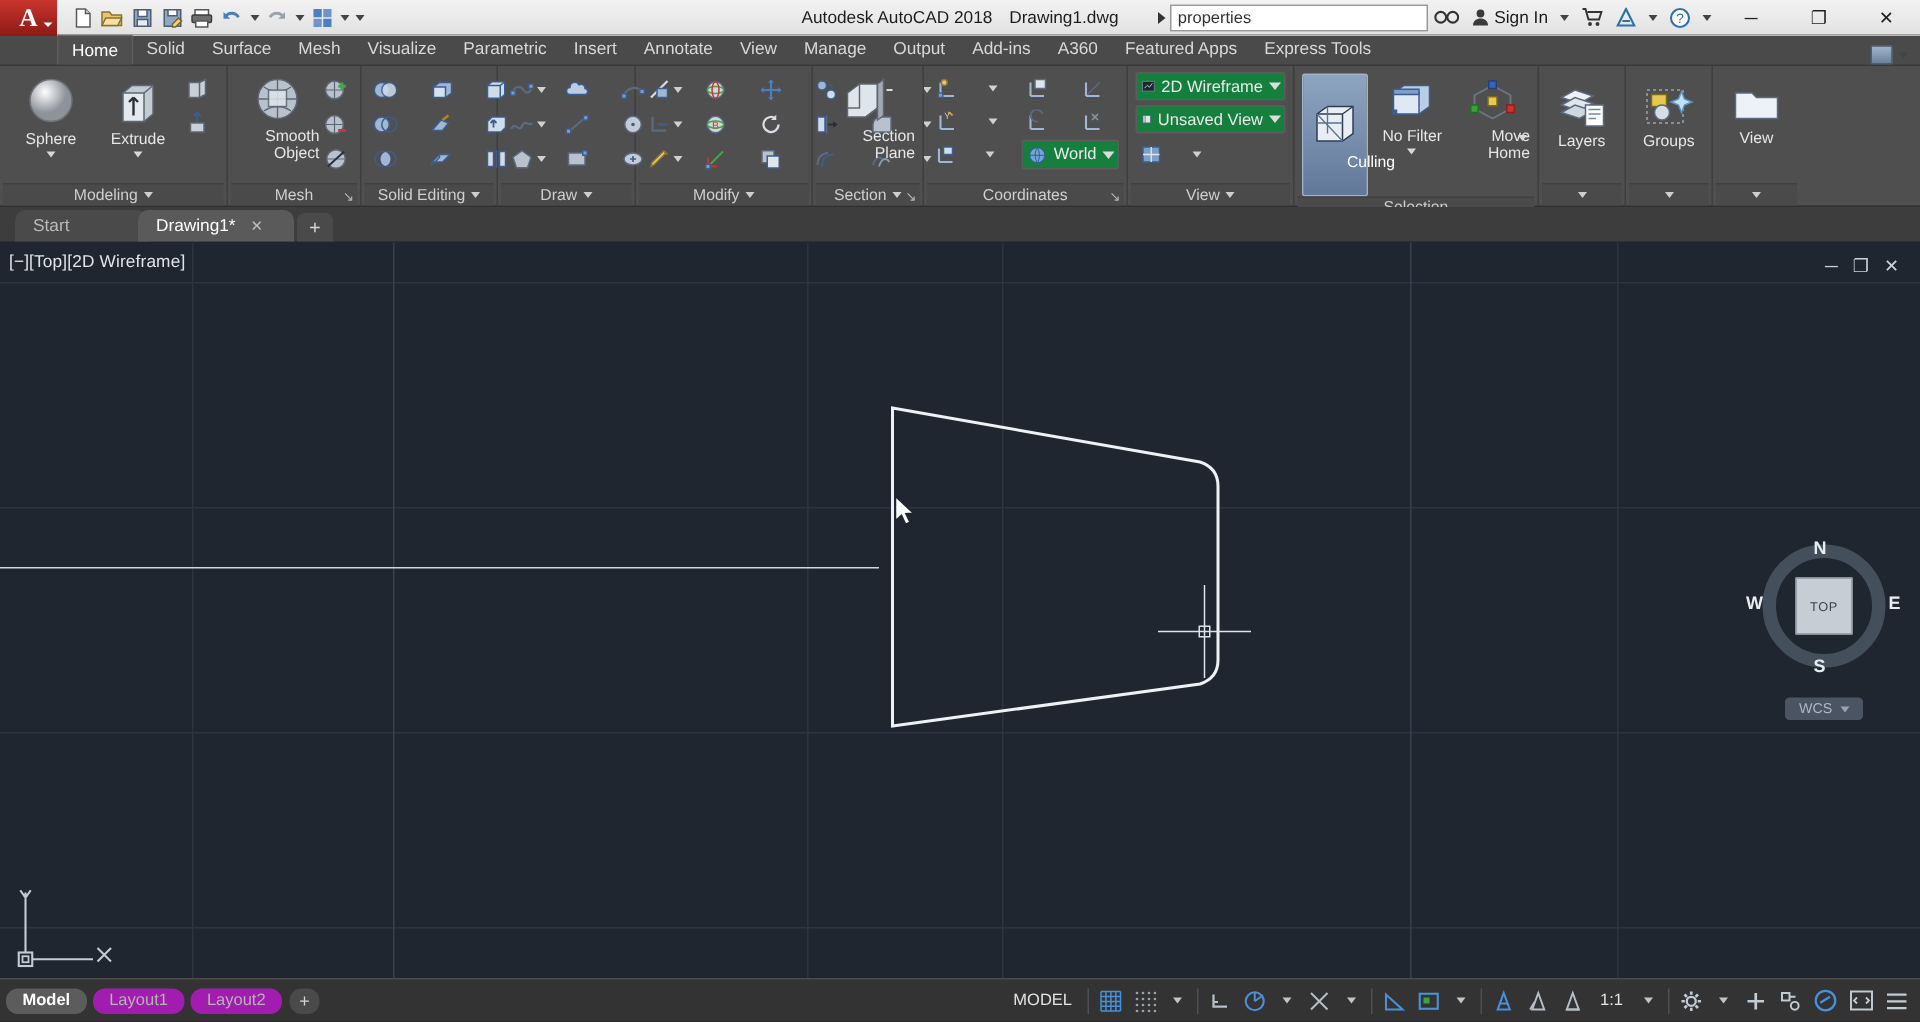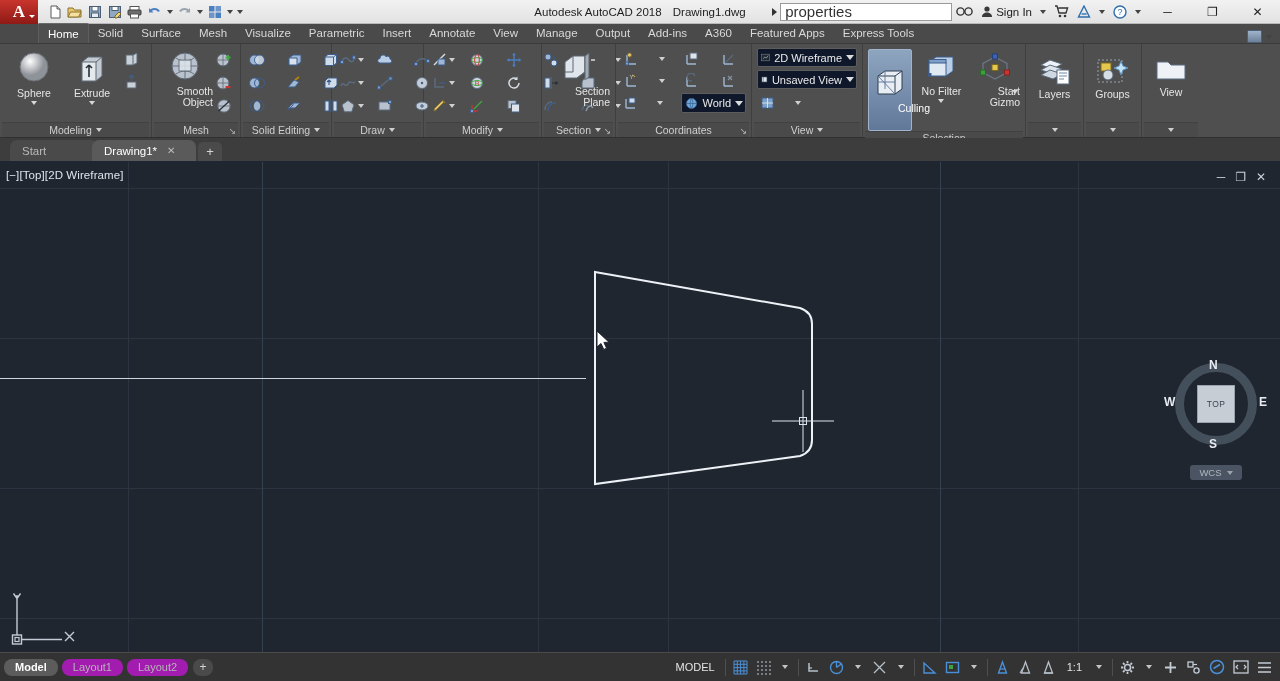--- a/index.html
+++ b/index.html
@@ -55,21 +55,21 @@
   .searchwrap { display: flex; align-items: center; }
   .search-tri {
     width: 12px; height: 18px; display:flex; align-items:center; justify-content:center;
   }
   .search-tri i {
     border-top: 4px solid transparent; border-bottom: 4px solid transparent;
     border-left: 5px solid #333; display:block;
   }
   .searchbox {
     width: 172px; height: 18px; background: #fff; border: 1px solid #9a9a9a;
-    font-size: 15px; color: #333; padding: 0 4px; line-height: 16px;
+    font-size: 11px; color: #333; padding: 0 4px; line-height: 16px;
     font-family: "Liberation Sans", sans-serif;
   }
   .tb-ic {
     height: 24px; display: flex; align-items: center; justify-content: center;
     padding: 0 4px; color: #2f2f2f; font-size: 11px; gap: 3px;
   }
   .signin { font-size: 11.5px; color: #1a1a1a; }
   .caret { border-left:3px solid transparent; border-right:3px solid transparent; border-top:4px solid #444; }
   .wbtn {
     width: 45px; height: 24px; display: flex; align-items: center; justify-content: center;
@@ -131,21 +131,21 @@
   .smbtn {
     width:22px; height:22px; display:flex; align-items:center; justify-content:center;
   }
   .minidn {
     width:8px;height:22px;display:flex;align-items:center;justify-content:center;
   }
   .minidn i { border-left:3px solid transparent;border-right:3px solid transparent;border-top:4px solid #d0d0d0; }
 
   .combo {
     display:flex; align-items:center; gap:4px;
-    background:#0f172a; border:1px solid #5d5d5d; border-radius:2px;
+    background:#15803d; border:1px solid #5d5d5d; border-radius:2px;
     height:19px; padding:0 2px 0 3px; margin-bottom:3px;
   }
   .combo .ctext { font-size:11px; color:#eaeaea; white-space:nowrap; flex:1; }
   .combo .cdn { margin-left:auto; border-left:4px solid transparent;border-right:4px solid transparent;border-top:5px solid #dcdcdc; }
 
   .culling {
     width:44px; height:82px; background:linear-gradient(#7e96b5,#5e7characters);
     background:linear-gradient(#8ea5c0,#62789a);
     border:1px solid #9fb4cc; border-radius:2px;
     display:flex; flex-direction:column; align-items:center; justify-content:center; gap:3px;
@@ -954,21 +954,21 @@
           <span class="dn"></span>
         </div>
         <div class="bigbtn" style="width:56px; position:relative">
           <svg width="36" height="32" viewBox="0 0 36 32">
             <path d="M18 5l12 6.5v9L18 27 6 20.5v-9z" fill="none" stroke="#6b7684" stroke-width="1.3"></path>
             <rect x="15" y="12.5" width="6" height="6" fill="#e6c84f" stroke="#7c6a1c"></rect>
             <rect x="15.5" y="2" width="5" height="5" fill="#3b63b5" stroke="#24407a"></rect>
             <rect x="3.5" y="18" width="5" height="5" fill="#3e9e3e" stroke="#246b24"></rect>
             <rect x="27.5" y="18" width="5" height="5" fill="#c33" stroke="#8a2121"></rect>
           </svg>
-          <span class="lbl">Start Gizmo</span>
+          <span class="lbl">Move Home</span>
           <span class="dn" style="position:absolute;right:2px;bottom:14px"></span>
         </div>
       </div>
       <div class="panel-title">
         <span>Selection</span>
       </div>
     </div>
 
     <div class="panel" style="width:58px">
       <div class="panel-body" style="justify-content:center; padding-top:10px">

